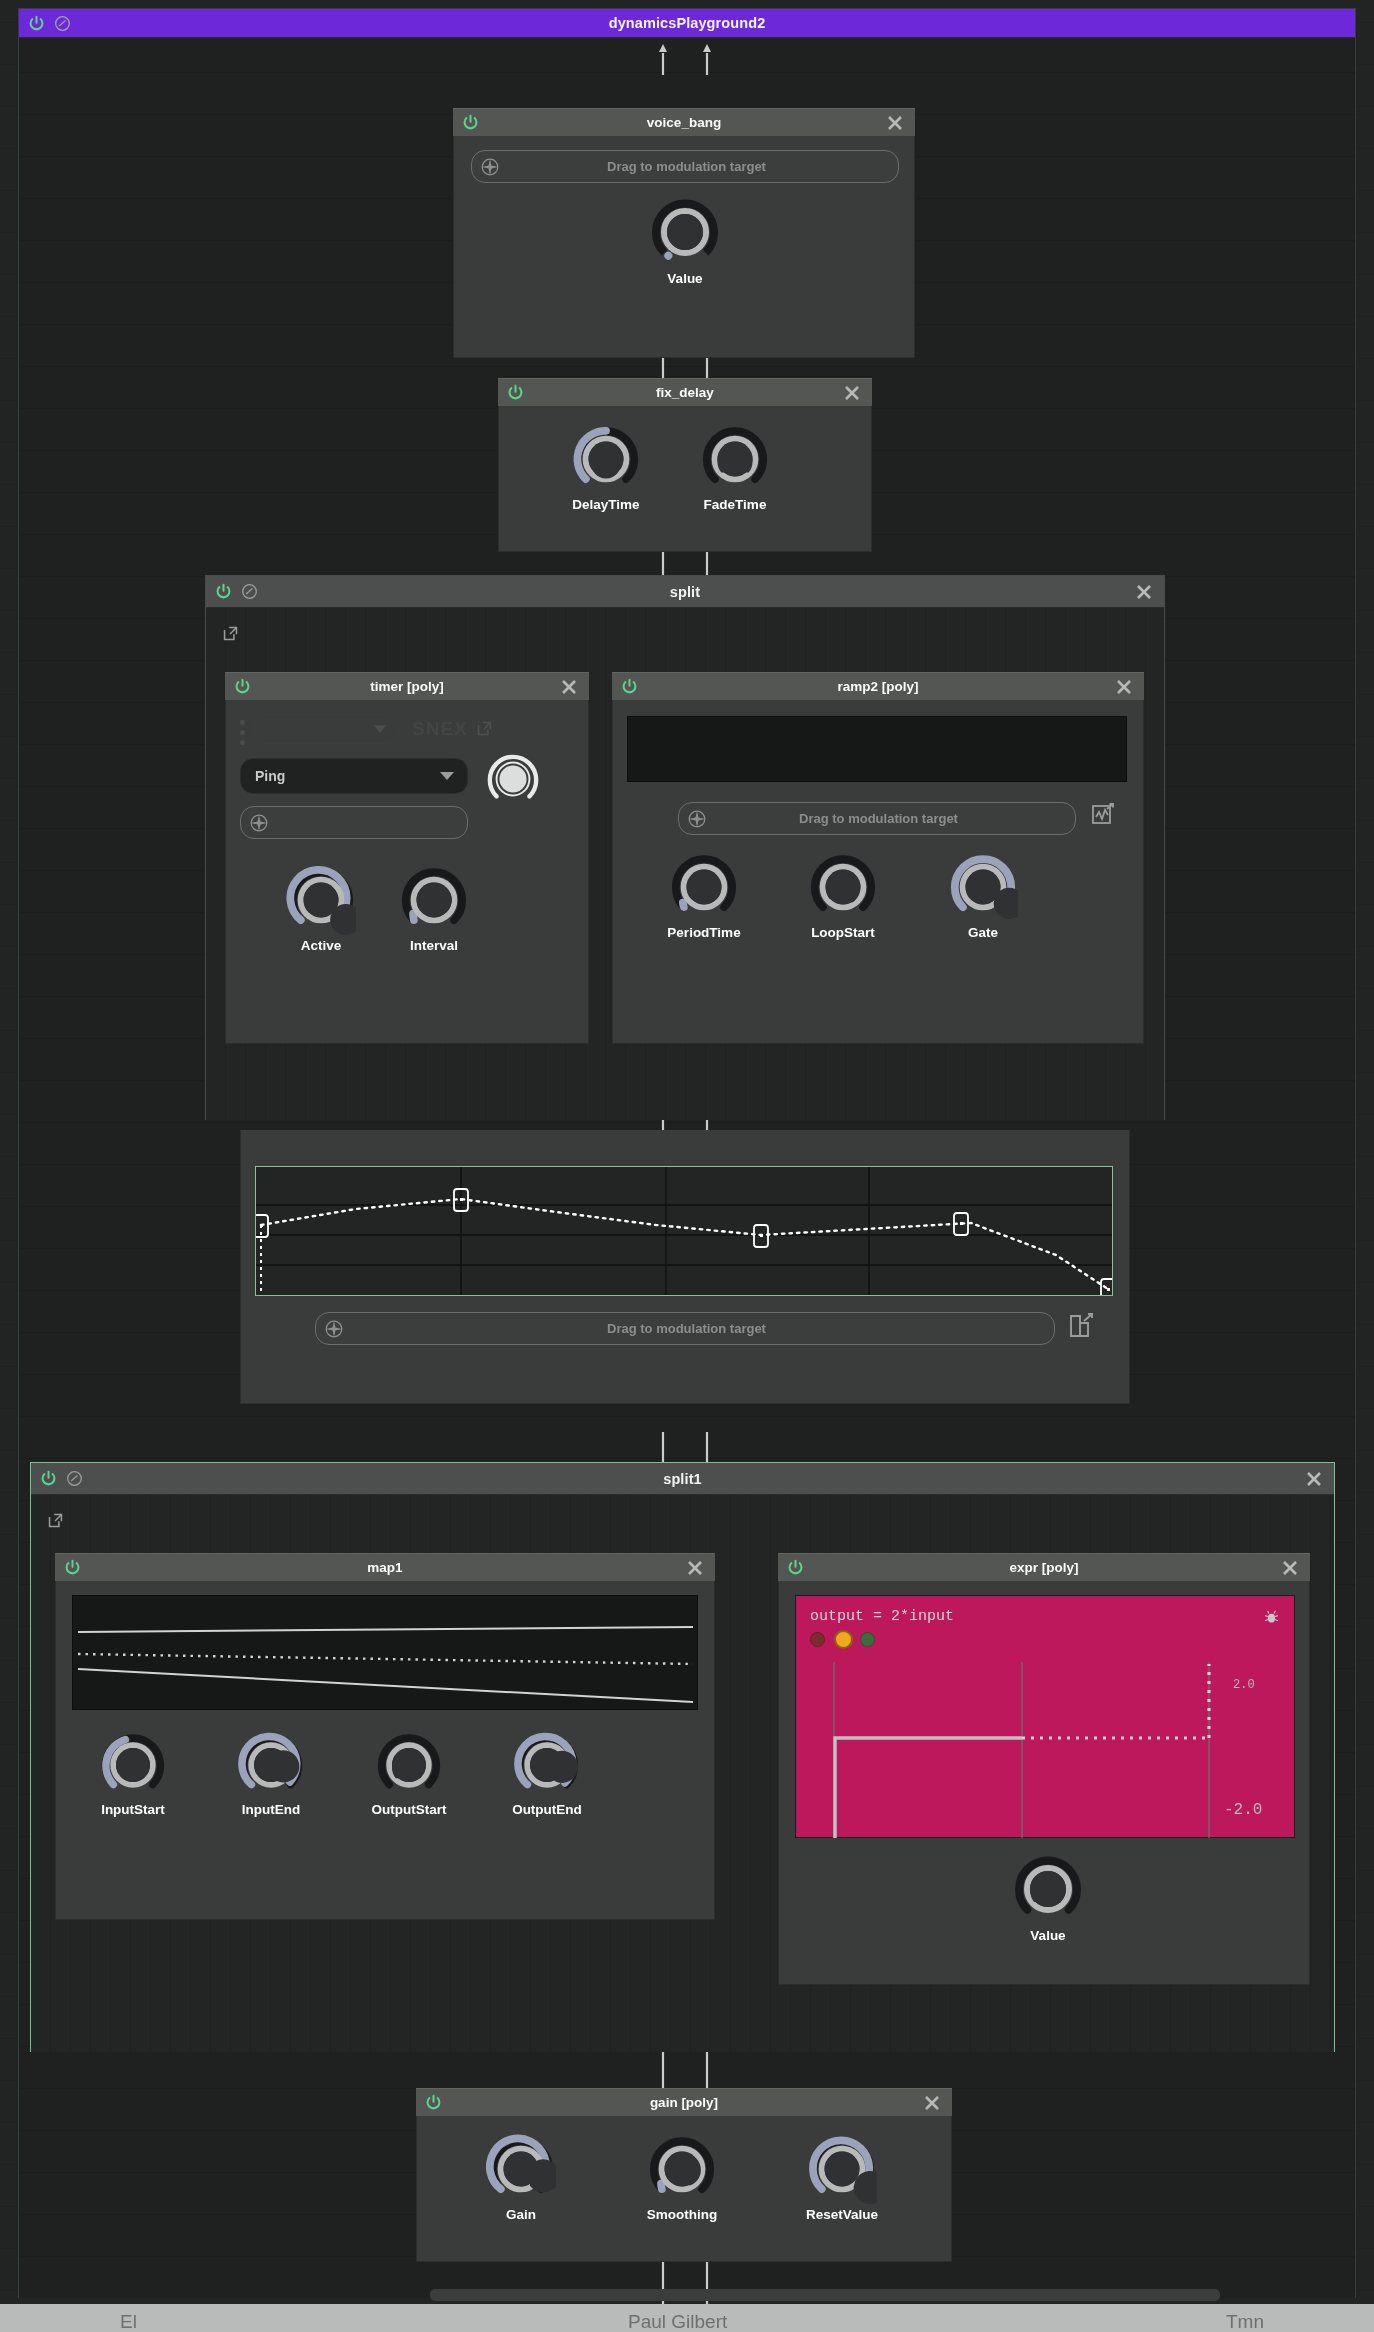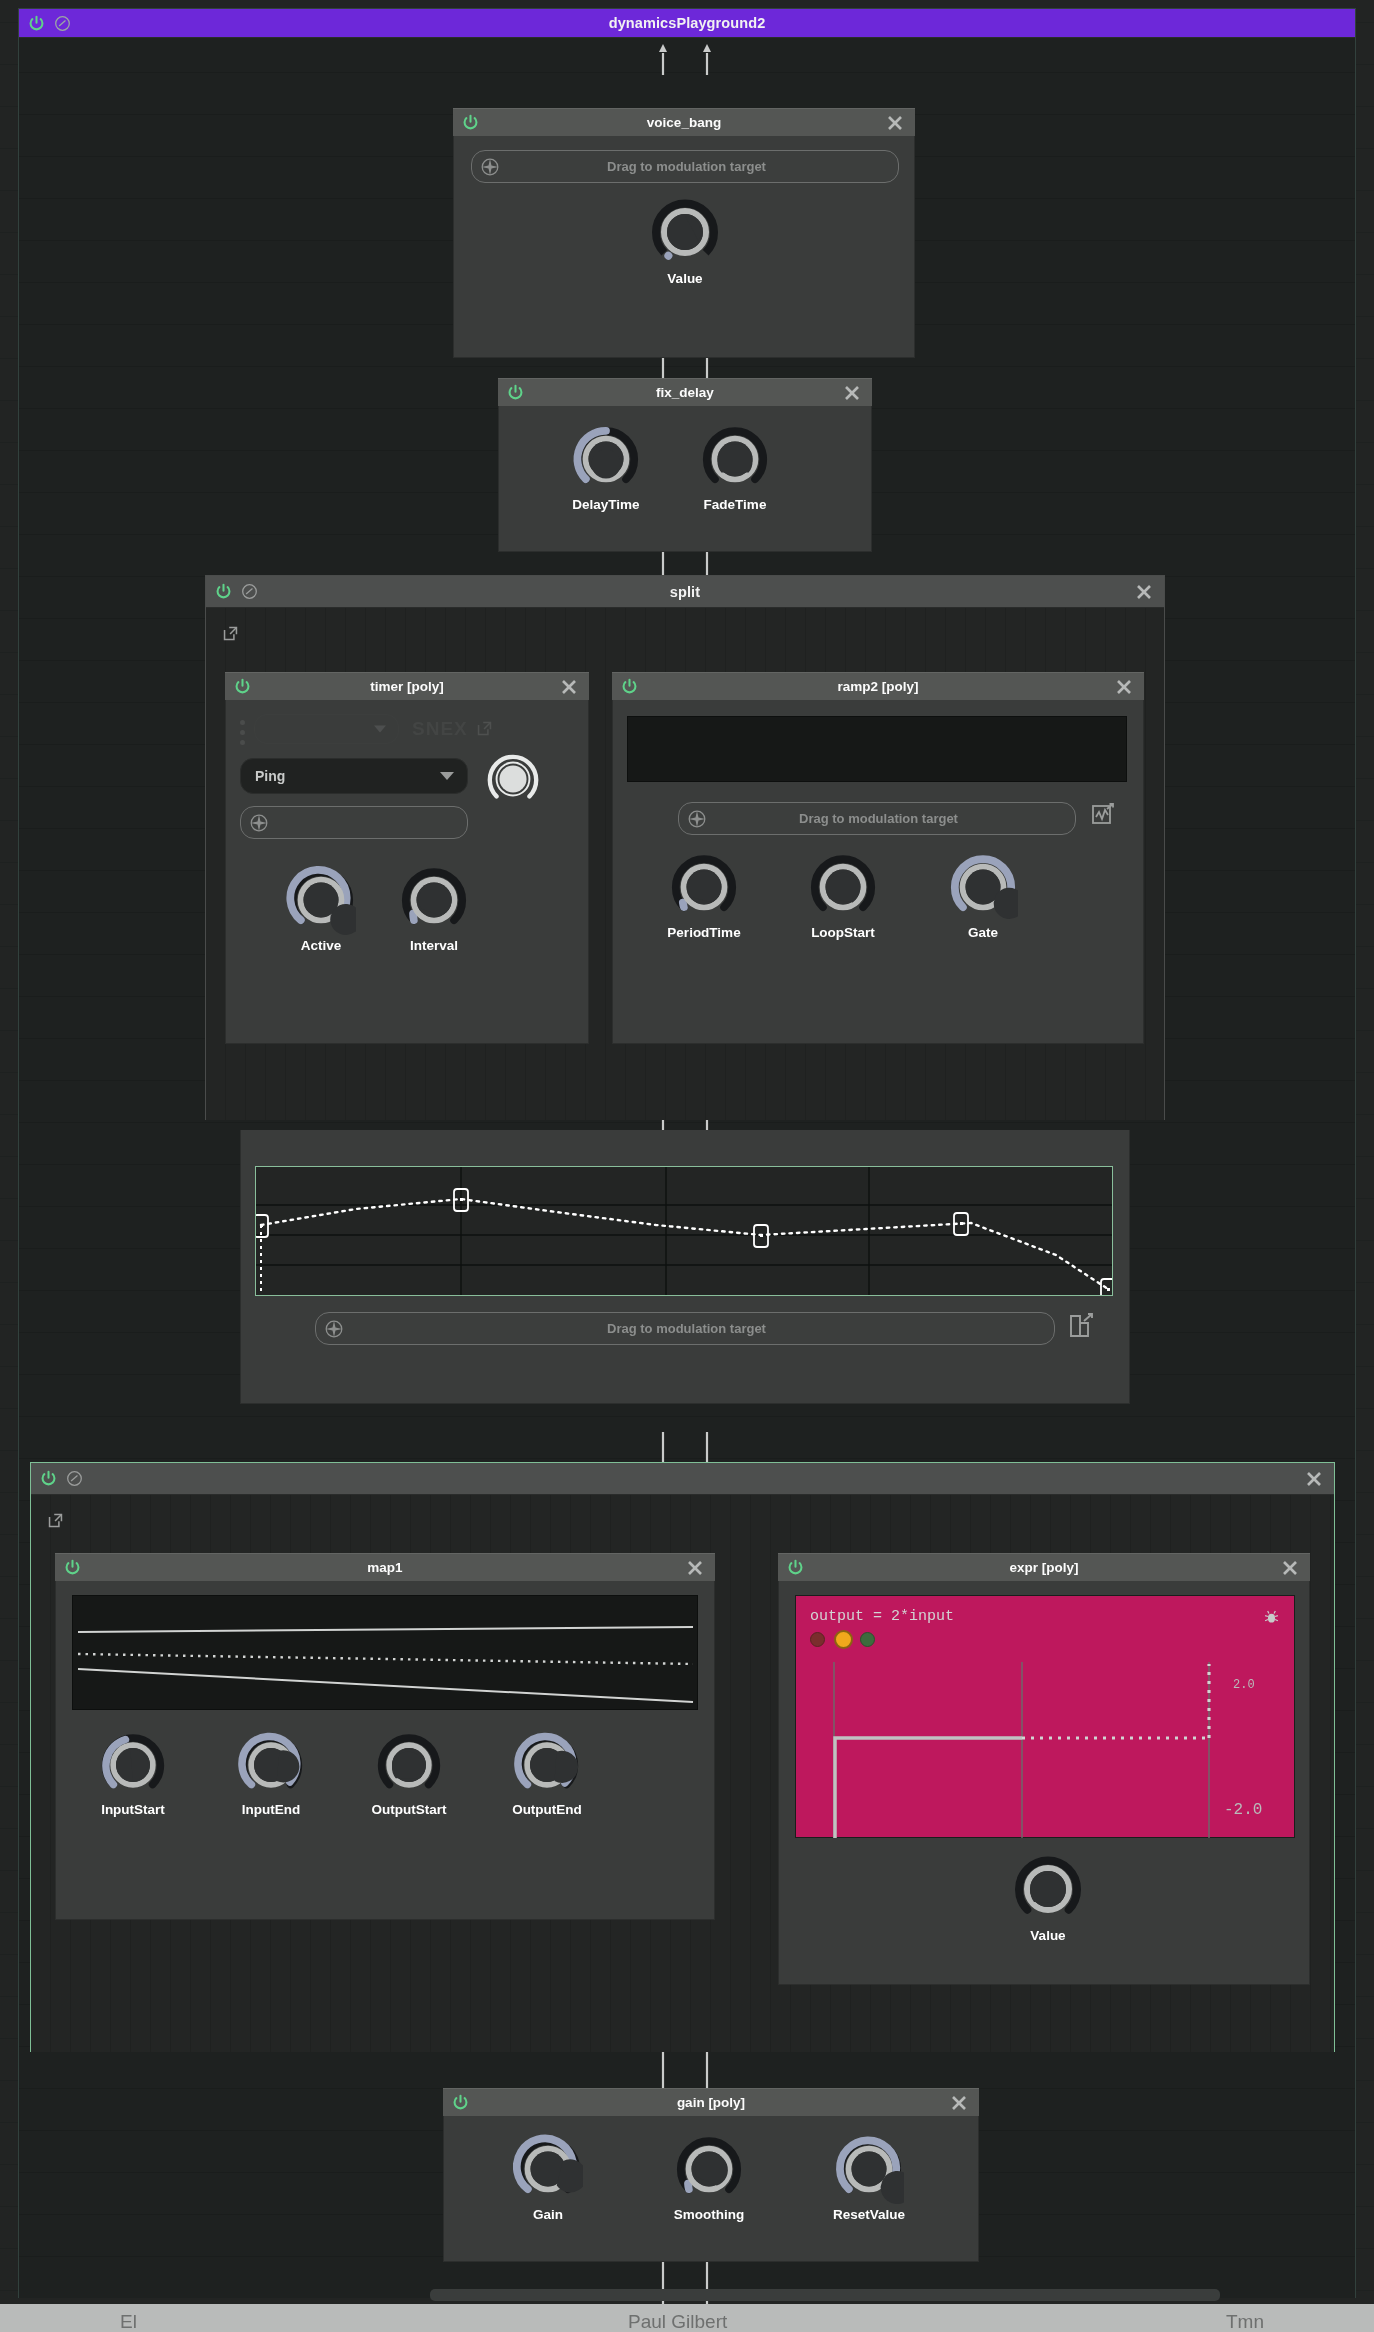--- a/index.html
+++ b/index.html
@@ -559,20 +559,21 @@
           <path d="M5.2 4.8a7 7 0 1 0 9.6 0" fill="none" stroke="#5fd38a" stroke-width="2.4" stroke-linecap="round"></path>
           <line x1="10" y1="2.2" x2="10" y2="9.2" stroke="#5fd38a" stroke-width="2.4" stroke-linecap="round"></line>
         </svg>
       </span>
       <span class="byp">
         <svg viewBox="0 0 20 20" width="17" height="17">
           <circle cx="10" cy="10" r="8" fill="none" stroke="#9b9d9c" stroke-width="1.5"></circle>
           <line x1="6" y1="13" x2="13.5" y2="6.5" stroke="#9b9d9c" stroke-width="1.5"></line>
         </svg>
       </span>
+      <span class="cnt-title">split1</span>
       <span class="cls">
         <svg viewBox="0 0 20 20" width="20" height="20">
           <line x1="4" y1="4" x2="16" y2="16" stroke="#b7b9b8" stroke-width="2.6"></line>
           <line x1="16" y1="4" x2="4" y2="16" stroke="#b7b9b8" stroke-width="2.6"></line>
         </svg>
       </span>
     </div>
     <div class="cnt-body" style="height:557px;">
       <span class="extlink" style="left:16px;top:17px;">
         <svg viewBox="0 0 20 20" width="17" height="17">
@@ -704,21 +705,21 @@
           <path d="M15.3 56.7 A29 29 0 1 1 56.7 56.7" fill="none" stroke="#17191b" stroke-width="8" stroke-linecap="round"></path>
           <circle cx="36" cy="36" r="21" fill="none" stroke="#b8bab9" stroke-width="6"></circle>
           <circle cx="36" cy="36" r="18" fill="#2f3132"></circle>
           <path d="M22 49 a17 17 0 1 1 26 1 z" fill="#2f3132"></path>
         </svg>
         <span class="kcap">Value</span>
       </div>
     </div>
   </div>
 
-  <div class="node" style="left:416px;top:2088px;width:536px;height:124px;margin-left:27px;">
+  <div class="node" style="left:416px;top:2088px;width:536px;height:124px;">
     <div class="node-hdr">
       <span class="pw">
         <svg viewBox="0 0 20 20" width="17" height="17">
           <path d="M5.2 4.8a7 7 0 1 0 9.6 0" fill="none" stroke="#5fd38a" stroke-width="2.4" stroke-linecap="round"></path>
           <line x1="10" y1="2.2" x2="10" y2="9.2" stroke="#5fd38a" stroke-width="2.4" stroke-linecap="round"></line>
         </svg>
       </span>
       <span class="node-title">gain [poly]</span>
       <span class="cls">
         <svg viewBox="0 0 20 20" width="20" height="20">

